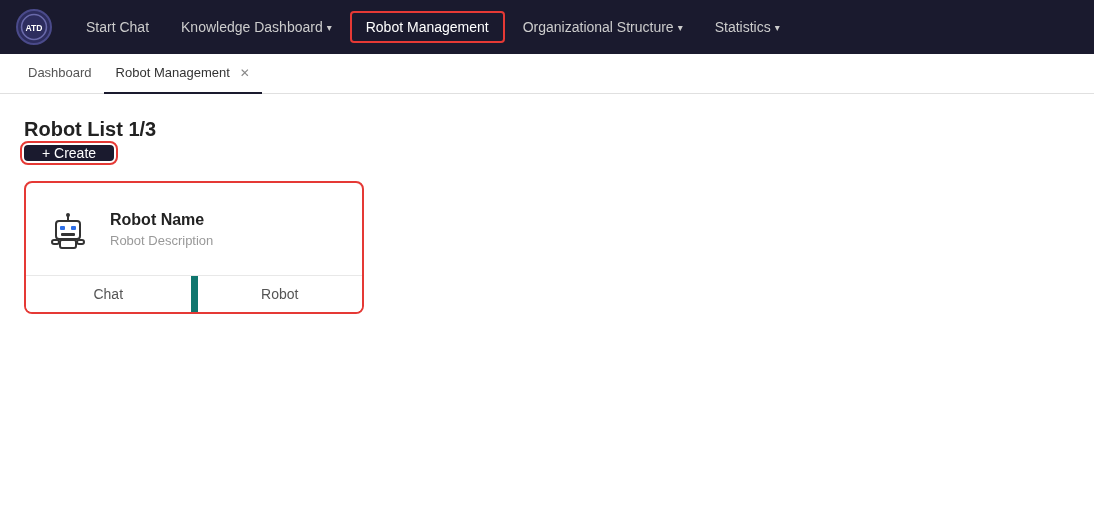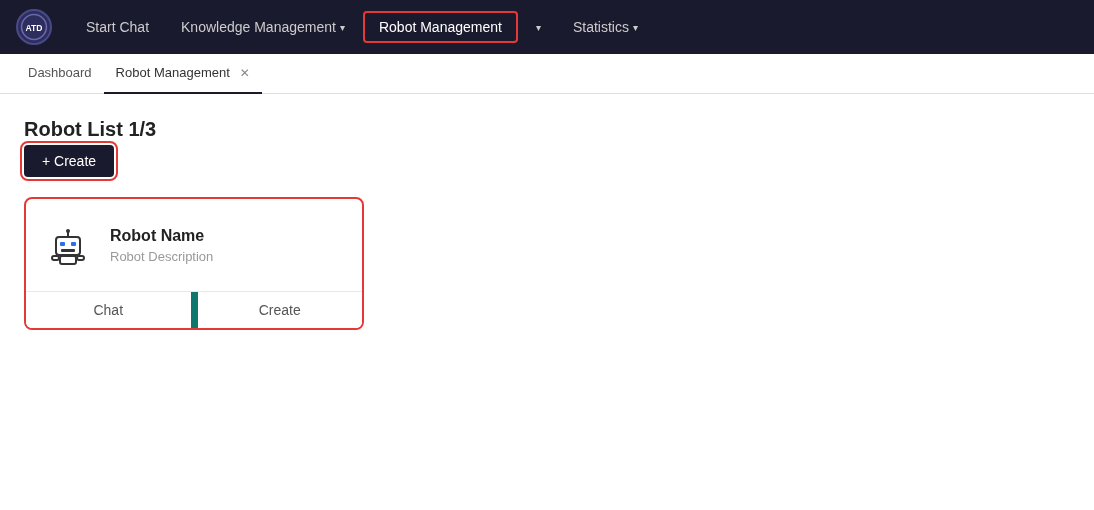--- a/index.html
+++ b/index.html
@@ -94,21 +94,21 @@
       font-weight: 600;
       color: #222;
       margin-bottom: 4px;
     }
 
     
     .btn-create {
       background: #1a1a2e;
       color: #fff;
       border: none;
-      padding: 8px 18px;
+      padding: 0 18px;
       border-radius: 4px;
       font-size: 14px;
       cursor: pointer;
       display: flex;
       align-items: center;
       gap: 4px;
       margin-bottom: 20px;
       outline: 2px solid #e53935;
       outline-offset: 2px;
     }
@@ -178,27 +178,28 @@
         <circle cx="18" cy="18" r="16" fill="none" stroke="#6a6aaa" stroke-width="2"></circle>
         <text x="18" y="23" text-anchor="middle" fill="white" font-size="11" font-weight="bold">ATD</text>
       </svg>
     </div>
   </div>
 
   <div class="nav-item">
     <span>Start Chat</span>
   </div>
   <div class="nav-item">
-    <span>Knowledge Management</span>
+    <span>Knowledge Dashboard</span>
     <span class="nav-chevron">▾</span>
   </div>
   <div class="nav-item active">
     <span>Robot Management</span>
   </div>
   <div class="nav-item">
+    <span>Organizational Structure</span>
     <span class="nav-chevron">▾</span>
   </div>
   <div class="nav-item">
     <span>Statistics</span>
     <span class="nav-chevron">▾</span>
   </div>
 </nav>
 
 <div class="tab-bar">
   <div class="tab-item">
@@ -243,17 +244,17 @@
       <div class="robot-info">
         <div class="robot-name">Robot Name</div>
         <div class="robot-desc">Robot Description</div>
       </div>
     </div>
     <div class="robot-card-actions">
       <button class="robot-action-btn">
         <span>Chat</span>
       </button>
       <button class="robot-action-btn">
-        <span>Create</span>
+        <span>Robot</span>
       </button>
     </div>
   </div>
 </div>
 
 </body></html>

